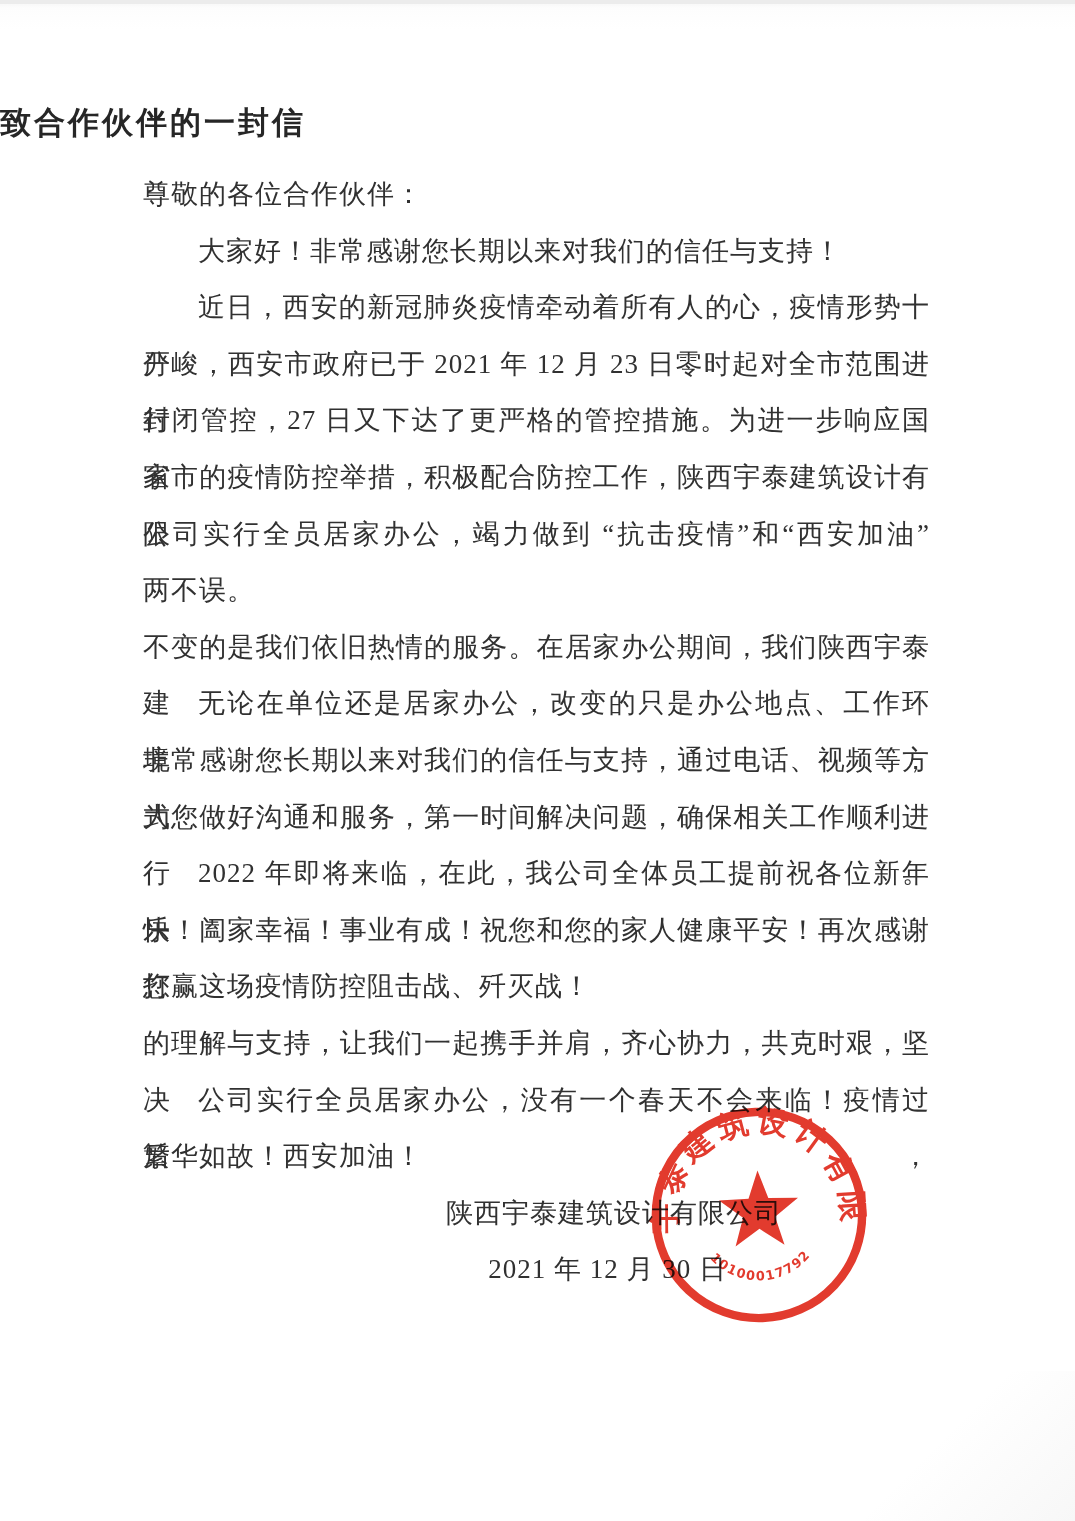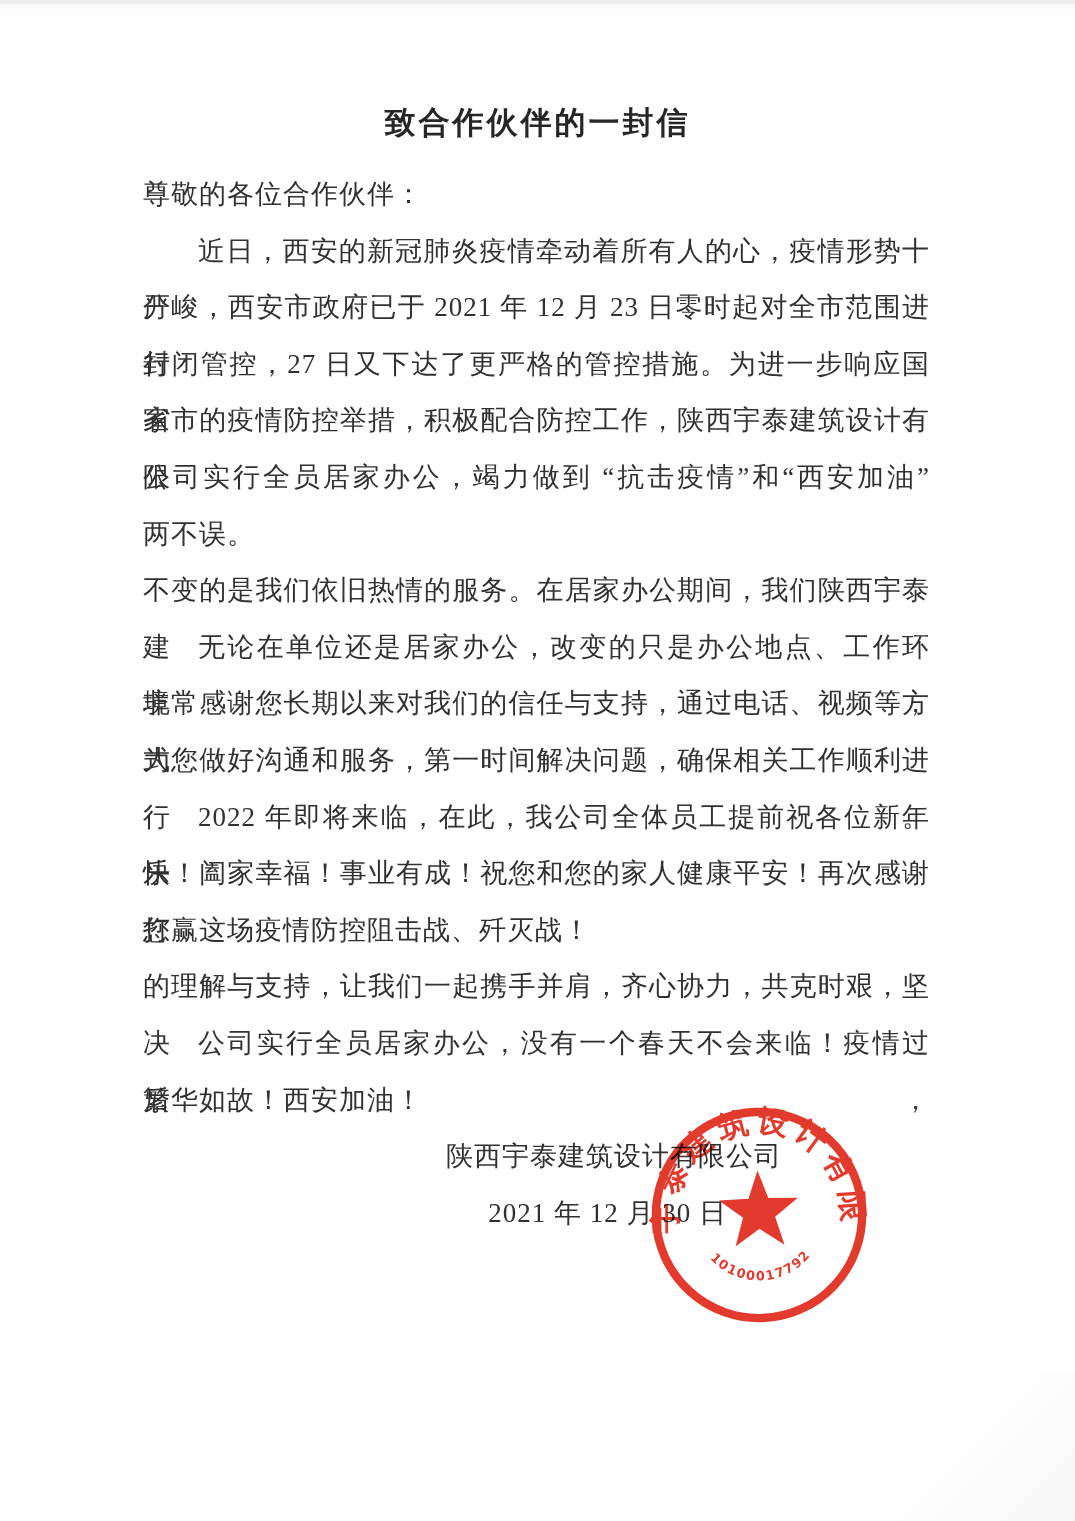--- a/index.html
+++ b/index.html
@@ -27,21 +27,20 @@
     position: absolute;
     right: 0; bottom: 0;
     width: 210px; height: 150px;
     background: linear-gradient(315deg, #f7f7f7 0%, rgba(255,255,255,0) 60%);
   }
   .letter-title {
     margin: 0;
     padding-top: 104px;
     height: 38px;
     line-height: 38px;
-    text-align: center;
     font-size: 31px;
     font-weight: 700;
     letter-spacing: 3px;
     color: #262626;
   }
   .letter-body {
     margin-top: 24px;
     padding: 0 145px 0 143px;
   }
   .line {
@@ -94,20 +93,23 @@
 
   <div class="photo-top-edge"></div>
   <div class="photo-corner-shade"></div>
 
   <h1 class="letter-title">致合作伙伴的一封信</h1>
 
   <div class="letter-body">
 
     <p class="line">尊敬的各位合作伙伴：</p>
 
+    <div>
+      <p class="line indent">大家好！非常感谢您长期以来对我们的信任与支持！</p>
+    </div>
 
     <div>
       <p class="line full indent">近日，西安的新冠肺炎疫情牵动着所有人的心，疫情形势十分</p>
       <p class="line full">严峻，西安市政府已于 2021 年 12 月 23 日零时起对全市范围进行</p>
       <p class="line full">封闭管控，27 日又下达了更严格的管控措施。为进一步响应国家、</p>
       <p class="line full">省市的疫情防控举措，积极配合防控工作，陕西宇泰建筑设计有限</p>
       <p class="line full">公司实行全员居家办公，竭力做到 “抗击疫情”和“西安加油”</p>
       <p class="line">两不误。</p>
     </div>
 

